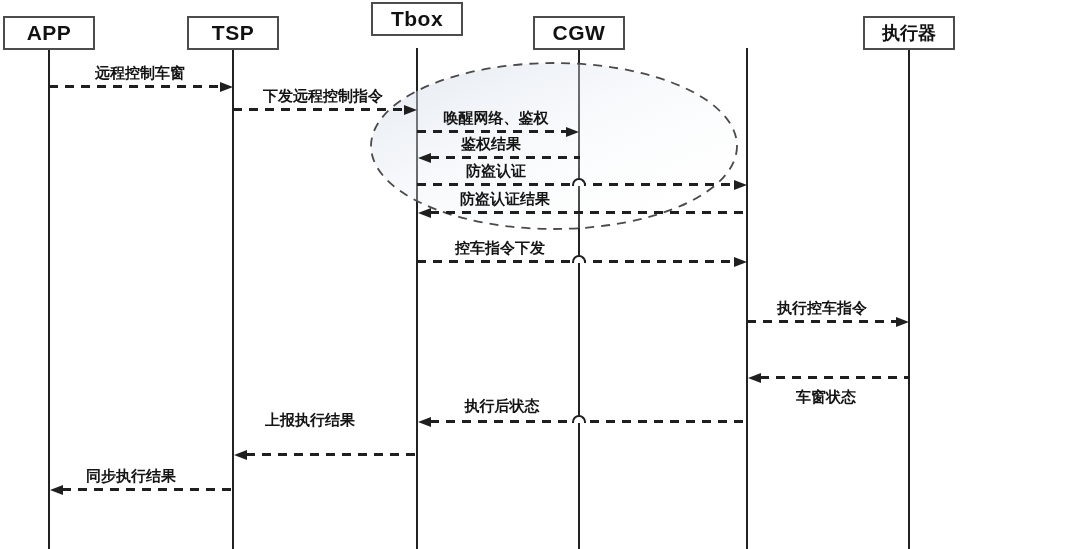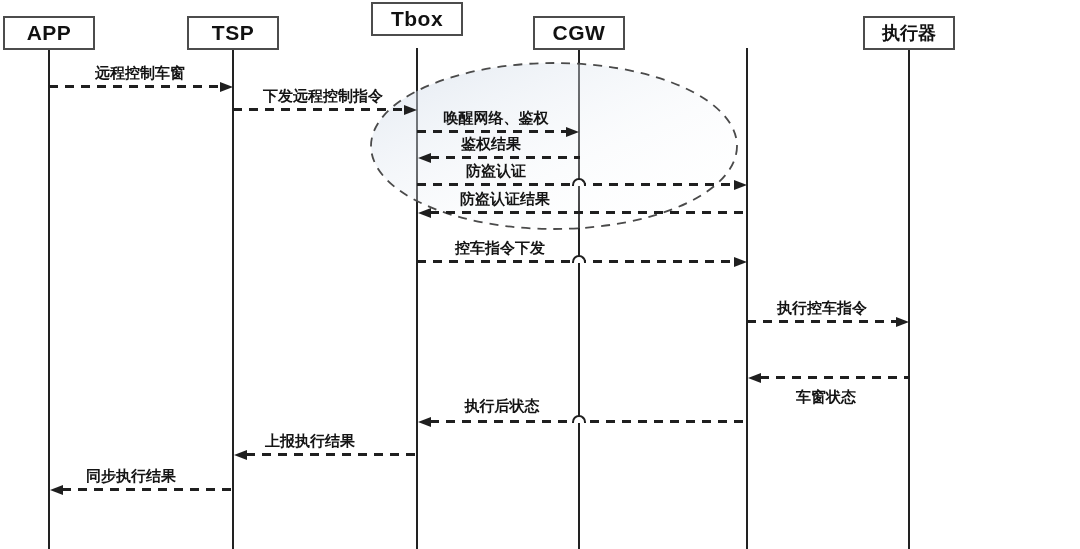--- a/index.html
+++ b/index.html
@@ -88,17 +88,17 @@
     <div class="msg-label" style="left: 822px; top: 299px;">执行控车指令</div>
     <div class="msg-line" style="left: 760px; top: 376px; width: 150px;"></div>
     <div class="arr l" style="left: 748px; top: 372.5px;"></div>
     <div class="msg-label" style="left: 826px; top: 355px; margin-top: 33px;">车窗状态</div>
     <div class="msg-line" style="left: 430px; top: 420px; width: 318px;"></div>
     <div class="arr l" style="left: 418px; top: 416.5px;"></div>
     <div class="msg-label" style="left: 502px; top: 399px; font-family: Liberation Mono, monospace;">执行后状态</div>
     <div class="hop" style="left: 572px; top: 414.5px;"></div>
     <div class="msg-line" style="left: 246px; top: 453px; width: 172px;"></div>
     <div class="arr l" style="left: 234px; top: 449.5px;"></div>
-    <div class="msg-label" style="left: 310px; top: 432px; text-align: center;">上报执行结果</div>
+    <div class="msg-label" style="left: 310px; top: 411px; text-align: center;">上报执行结果</div>
     <div class="msg-line" style="left: 62px; top: 488px; width: 172px;"></div>
     <div class="arr l" style="left: 50px; top: 484.5px;"></div>
     <div class="msg-label" style="left: 131px; top: 467px;">同步执行结果</div>
   </div>
 
 </body></html>

